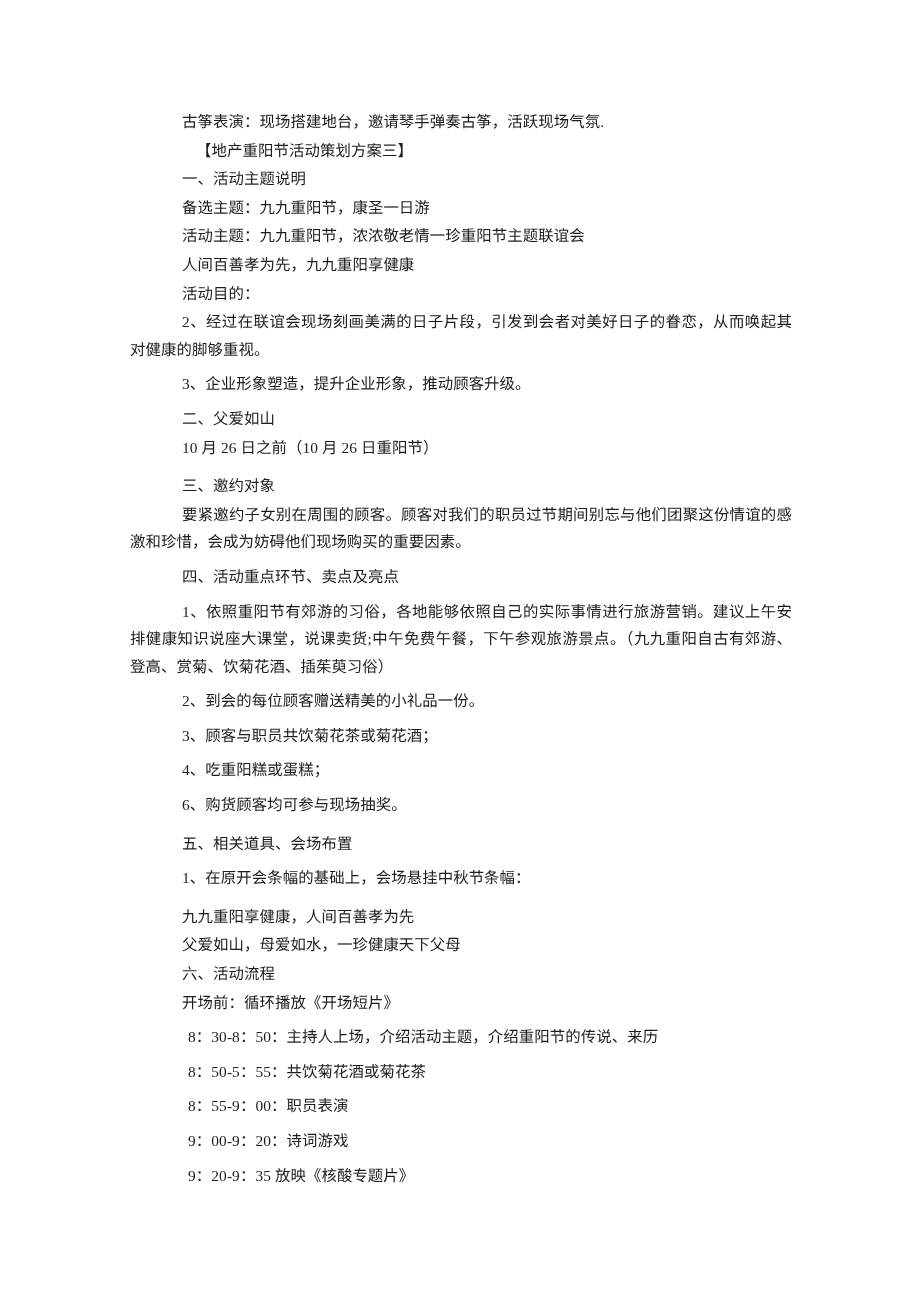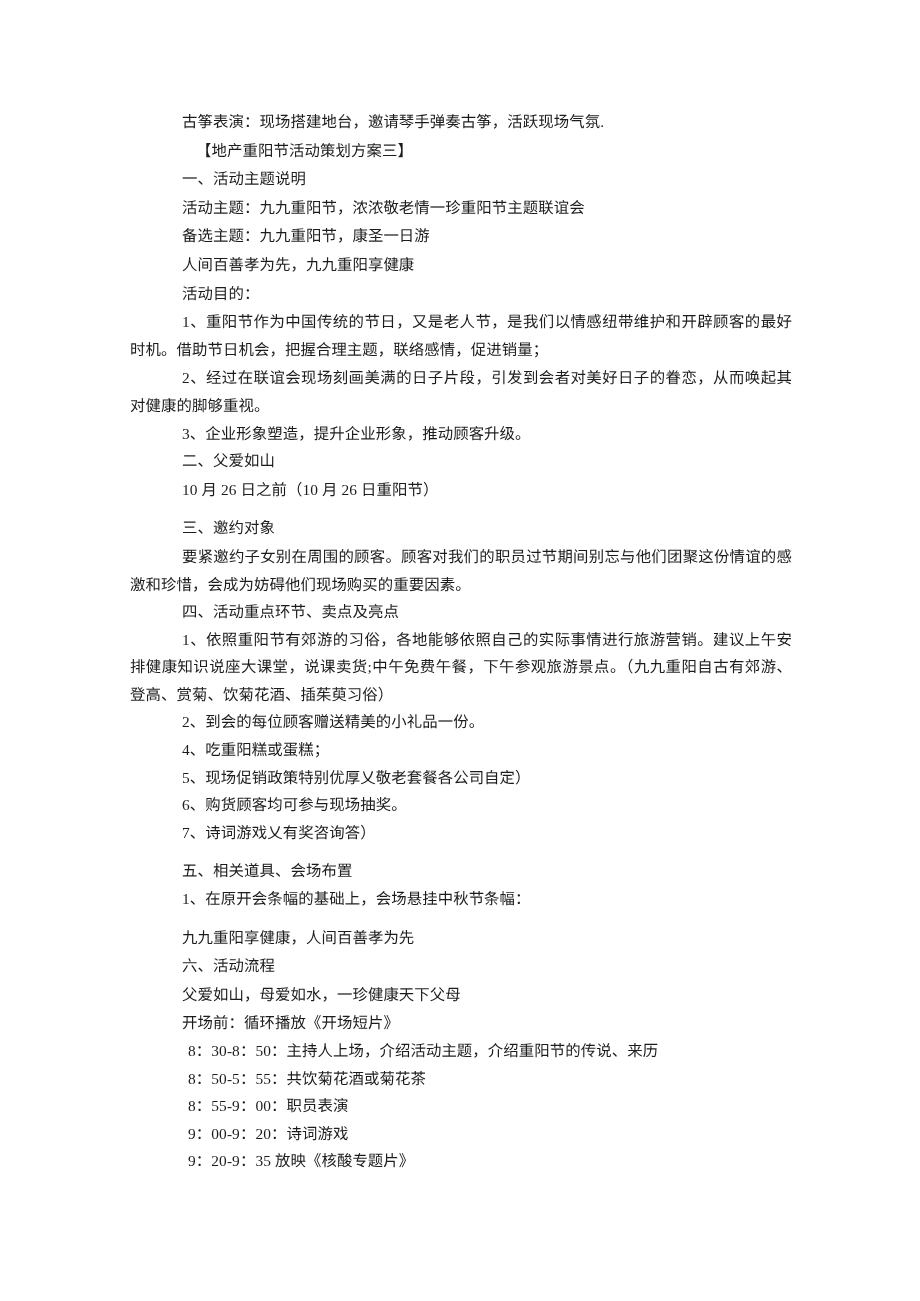--- a/index.html
+++ b/index.html
@@ -41,84 +41,82 @@
     white-space: pre-wrap;
   }
 
   
   .ind2   { text-indent: 52px; }
   .ind-br { text-indent: 66px; }   
   .ind-t  { text-indent: 58px; }   
 
   
   .gap-sm { margin-top: 1px; font-family: Liberation Serif, serif; }
-  .gap-md { }
+  .gap-md { margin-top: 7px; }
   .gap-lg { margin-top: 11px; }
 
   
   .p { text-rendering: optimizeLegibility; }
 </style>
 </head>
 <body style="background: rgb(255, 255, 255);">
 
 <div id="page" style="color: rgb(28, 28, 28);">
   <div class="doc-body">
 
     <p class="p ind2">古筝表演：现场搭建地台，邀请琴手弹奏古筝，活跃现场气氛.</p>
 
     <p class="p ind-br gap-sm">【地产重阳节活动策划方案三】</p>
 
     <p class="p ind2 gap-sm">一、活动主题说明</p>
 
+    <p class="p ind2 gap-sm">备选主题：九九重阳节，康圣一日游</p>
+
     <p class="p ind2 gap-sm">活动主题：九九重阳节，浓浓敬老情一珍重阳节主题联谊会</p>
-
-    <p class="p ind2 gap-sm">备选主题：九九重阳节，康圣一日游</p>
 
     <p class="p ind2 gap-sm">人间百善孝为先，九九重阳享健康</p>
 
     <p class="p ind2 gap-sm">活动目的：</p>
 
-    <p class="p ind2 gap-sm">1、重阳节作为中国传统的节日，又是老人节，是我们以情感纽带维护和开辟顾客的最好时机。借助节日机会，把握合理主题，联络感情，促进销量；</p>
 
     <p class="p ind2 gap-sm">2、经过在联谊会现场刻画美满的日子片段，引发到会者对美好日子的眷恋，从而唤起其对健康的脚够重视。</p>
 
     <p class="p ind2 gap-md">3、企业形象塑造，提升企业形象，推动顾客升级。</p>
 
     <p class="p ind2 gap-md">二、父爱如山</p>
 
     <p class="p ind2 gap-sm">10 月 26 日之前（10 月 26 日重阳节）</p>
 
     <p class="p ind2 gap-lg">三、邀约对象</p>
 
     <p class="p ind2 gap-sm">要紧邀约子女别在周围的顾客。顾客对我们的职员过节期间别忘与他们团聚这份情谊的感激和珍惜，会成为妨碍他们现场购买的重要因素。</p>
 
     <p class="p ind2 gap-md">四、活动重点环节、卖点及亮点</p>
 
     <p class="p ind2 gap-md">1、依照重阳节有郊游的习俗，各地能够依照自己的实际事情进行旅游营销。建议上午安排健康知识说座大课堂，说课卖货;中午免费午餐，下午参观旅游景点。（九九重阳自古有郊游、登高、赏菊、饮菊花酒、插茱萸习俗）</p>
 
     <p class="p ind2 gap-md">2、到会的每位顾客赠送精美的小礼品一份。</p>
 
+    <p class="p ind2 gap-md">3、顾客与职员共饮菊花茶或菊花酒；</p>
 
     <p class="p ind2 gap-md">4、吃重阳糕或蛋糕；</p>
 
-    <p class="p ind2 gap-md">5、现场促销政策特别优厚乂敬老套餐各公司自定）</p>
 
     <p class="p ind2 gap-md">6、购货顾客均可参与现场抽奖。</p>
 
-    <p class="p ind2 gap-md">7、诗词游戏乂有奖咨询答）</p>
 
     <p class="p ind2 gap-lg">五、相关道具、会场布置</p>
 
     <p class="p ind2 gap-md">1、在原开会条幅的基础上，会场悬挂中秋节条幅：</p>
 
     <p class="p ind2 gap-lg">九九重阳享健康，人间百善孝为先</p>
 
+    <p class="p ind2 gap-sm">父爱如山，母爱如水，一珍健康天下父母</p>
+
     <p class="p ind2 gap-sm">六、活动流程</p>
-
-    <p class="p ind2 gap-sm">父爱如山，母爱如水，一珍健康天下父母</p>
 
     <p class="p ind2 gap-sm">开场前：循环播放《开场短片》</p>
 
     <p class="p ind-t gap-md">8：30-8：50：主持人上场，介绍活动主题，介绍重阳节的传说、来历</p>
 
     <p class="p ind-t gap-md">8：50-5：55：共饮菊花酒或菊花茶</p>
 
     <p class="p ind-t gap-md">8：55-9：00：职员表演</p>
 
     <p class="p ind-t gap-md">9：00-9：20：诗词游戏</p>

